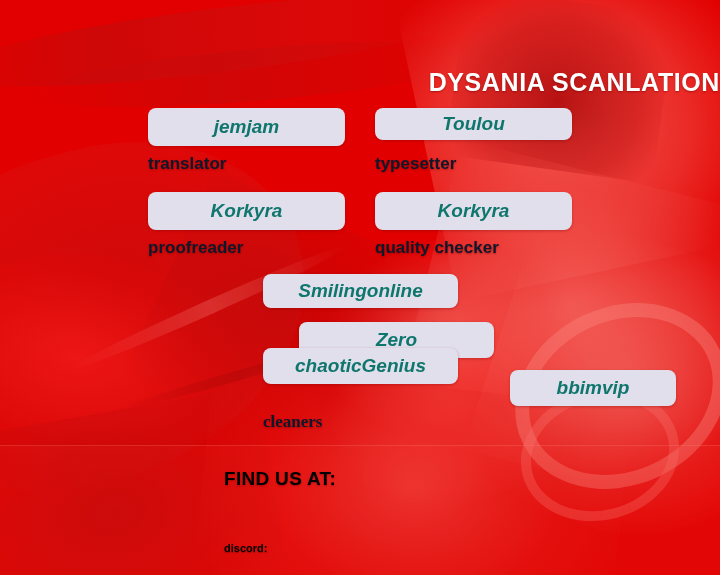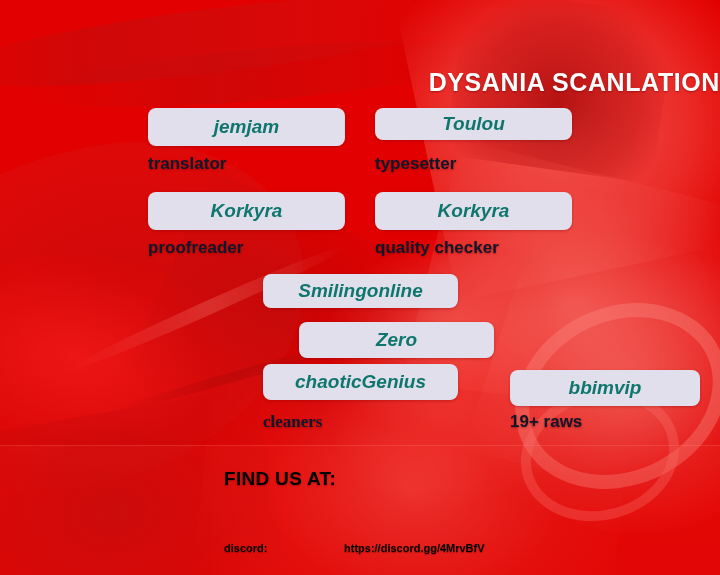--- a/index.html
+++ b/index.html
@@ -211,25 +211,25 @@
 
   
   .box-proofreader { left: 148px; top: 192px; width: 197px; height: 38px; }
   .lbl-proofreader { left: 148px; top: 238px; width: 197px; }
   .box-quality     { left: 375px; top: 192px; width: 197px; height: 38px; }
   .lbl-quality     { left: 375px; top: 238px; width: 197px; }
 
   
   .box-clean-1 { left: 263px; top: 274px; width: 195px; height: 34px; }
   .box-clean-2 { left: 263px; top: 322px; width: 195px; height: 36px; margin-left: 36px; }
-  .box-clean-3 { left: 263px; top: 364px; width: 195px; height: 36px; }
+  .box-clean-3 { left: 263px; top: 348px; width: 195px; height: 36px; }
   .lbl-cleaners { left: 263px; top: 412px; width: 195px; font-family: Liberation Serif, serif; }
 
   
-  .box-raws { left: 510px; top: 370px; width: 190px; height: 36px; }
+  .box-raws { left: 510px; top: 370px; width: 166px; height: 36px; }
   .lbl-raws { left: 510px; top: 412px; width: 190px; }
 
   
   .footer {
     position: absolute;
     left: 224px;
     top: 468px;
     color: #000000;
   }
   .footer-heading {
@@ -294,28 +294,26 @@
 
     <div class="name-box box-quality">Korkyra</div>
     <div class="role-label lbl-quality">quality checker</div>
 
     <div class="name-box box-clean-1">Smilingonline</div>
     <div class="name-box box-clean-2">Zero</div>
     <div class="name-box box-clean-3">chaoticGenius</div>
     <div class="role-label lbl-cleaners">cleaners</div>
 
     <div class="name-box box-raws">bbimvip</div>
-    <div class="role-label lbl-raws">19+ raws</div>
 
     <div class="footer">
       <div class="footer-heading">FIND US AT:</div>
 
       <div class="footer-row">
         <span class="footer-key">discord:</span>
-        <span class="footer-val">https://discord.gg/4MrvBfV</span>
       </div>
 
       <div class="footer-row">
         <span class="footer-key">tumblr:</span>
       </div>
     </div>
 
   </div>
 </div>
 

